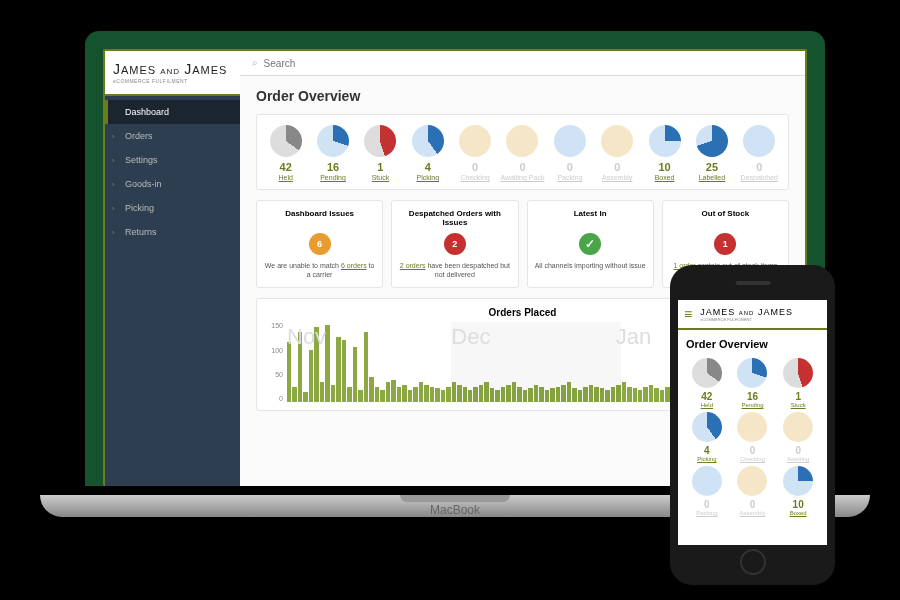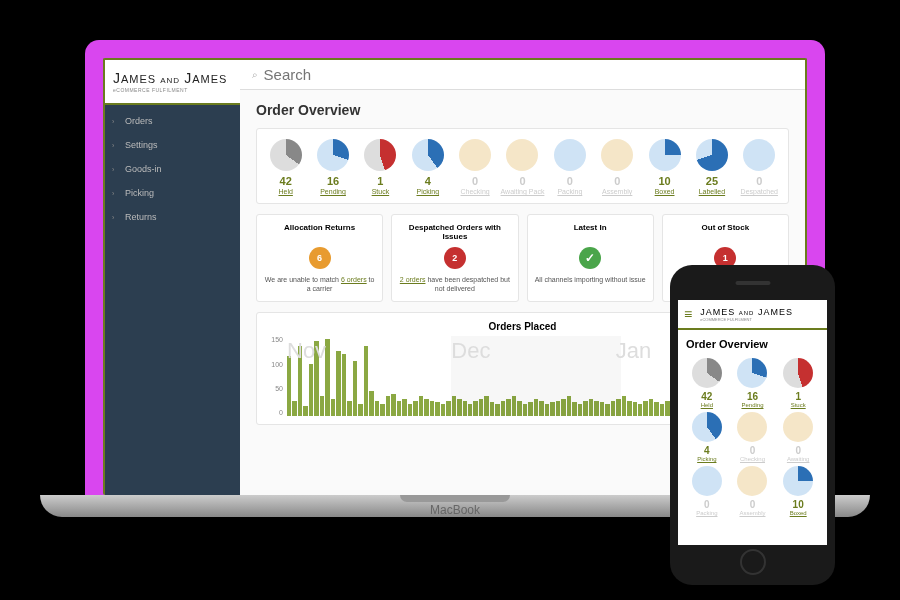--- a/index.html
+++ b/index.html
@@ -1,35 +1,35 @@
 <!DOCTYPE html>
 <html><head>
 <meta charset="utf-8">
 <style>
 *{margin:0;padding:0;box-sizing:border-box;font-family:Arial,Helvetica,sans-serif}
 body{background:#000;width:900px;height:600px;overflow:hidden;position:relative}
-.laptop{position:absolute;left:85px;top:40px;width:740px;height:455px;background:#d946ef;border-radius:14px 14px 0 0;padding:18px 18px 0 18px}
+.laptop{position:absolute;left:85px;top:31px;width:740px;height:455px;background:#14532d;border-radius:14px 14px 0 0;padding:18px 18px 0 18px}
 .laptop-base{position:absolute;left:40px;top:495px;width:830px;height:22px;background:linear-gradient(#ccc,#888);border-radius:0 0 40px 40px}
 .laptop-base .notch{position:absolute;left:50%;top:0;transform:translateX(-50%);width:110px;height:7px;background:#999;border-radius:0 0 8px 8px}
 .laptop-base .label{position:absolute;left:50%;top:8px;transform:translateX(-50%);font-size:12px;color:#666}
 .screen{width:100%;height:100%;background:#fff;border:2px solid #6b7c1e;border-bottom:none;display:flex;overflow:hidden;border-radius:2px}
 .sidebar{width:135px;background:#2c3e50;color:#bbb;font-size:10px;display:flex;flex-direction:column}
 .logo{background:#fff;padding:10px 8px;color:#222;border-bottom:2px solid #6b7c1e}
 .logo-main{font-size:11px;letter-spacing:1px;font-weight:400}
 .logo-main .J{font-size:14px;font-weight:400}
 .logo-main .and{font-size:8px}
 .logo-sub{font-size:5px;color:#888;letter-spacing:0.5px;margin-top:1px}
 .nav{padding-top:4px}
 .nav-item{padding:7px 10px 7px 20px;cursor:pointer;position:relative;font-size:9px}
 .nav-item.active{background:#1a2530;color:#fff;border-left:3px solid #6b7c1e;padding-left:17px}
 .nav-item .caret{position:absolute;left:7px;top:9px;font-size:7px;color:#888}
 .main{flex:1;background:#fafafa;display:flex;flex-direction:column;overflow:hidden}
 .search-bar{background:#fff;border-bottom:1px solid #ddd;padding:6px 12px;display:flex;align-items:center}
 .search-bar .mag{color:#aaa;font-size:10px;margin-right:6px}
-.search-bar input{border:none;outline:none;font-size:15px;flex:1;color:#888}
+.search-bar input{border:none;outline:none;font-size:10px;flex:1;color:#888}
 .content{padding:12px 16px;overflow:hidden}
 h2{font-size:14px;font-weight:600;color:#333;margin-bottom:10px}
 .overview{background:#fff;border:1px solid #e5e5e5;border-radius:3px;padding:10px 6px 8px 6px;margin-bottom:10px}
 .pies{display:flex;justify-content:space-between;gap:2px}
 .pie-col{flex:1;text-align:center;min-width:0}
 .pie{width:32px;height:32px;margin:0 auto 4px auto;border-radius:50%;position:relative}
 .pie-val{font-size:11px;font-weight:600}
 .pie-label{font-size:7px;text-decoration:underline;margin-top:1px}
 .cards{display:flex;gap:8px;margin-bottom:10px}
 .card{flex:1;background:#fff;border:1px solid #e5e5e5;border-radius:3px;padding:8px 6px;text-align:center}
@@ -64,20 +64,21 @@
 <body>
 
 <div class="laptop">
   <div class="screen">
     <div class="sidebar">
       <div class="logo">
         <div class="logo-main"><span class="J">J</span>AMES <span class="and">AND</span> <span class="J">J</span>AMES</div>
         <div class="logo-sub">eCOMMERCE FULFILMENT</div>
       </div>
       <div class="nav" id="nav">
+          <div class="nav-item active"><span>Dashboard</span></div>
           <div class="nav-item"><span class="caret">›</span><span>Orders</span></div>
           <div class="nav-item"><span class="caret">›</span><span>Settings</span></div>
           <div class="nav-item"><span class="caret">›</span><span>Goods-in</span></div>
           <div class="nav-item"><span class="caret">›</span><span>Picking</span></div>
           <div class="nav-item"><span class="caret">›</span><span>Returns</span></div>
         </div>
     </div>
     <div class="main">
       <div class="search-bar">
         <span class="mag">⌕</span>
@@ -139,21 +140,21 @@
               </div>
               <div class="pie-col">
                 <div class="pie" style="background: conic-gradient(rgb(207, 227, 245) 0%, rgb(207, 227, 245) 100%);"></div>
                 <div class="pie-val" style="color: rgb(204, 204, 204);">0</div>
                 <div class="pie-label" style="color: rgb(204, 204, 204);">Despatched</div>
               </div>
             </div>
         </div>
         <div class="cards" id="cards">
             <div class="card">
-              <h4>Allocation Returns</h4>
+              <h4>Dashboard Issues</h4>
               <div class="badge" style="background: rgb(232, 155, 47);">6</div>
               <p>We are unable to match <span class="link">6 orders</span> to a carrier</p>
             </div>
             <div class="card">
               <h4>Despatched Orders with Issues</h4>
               <div class="badge" style="background: rgb(197, 48, 48);">2</div>
               <p><span class="link">2 orders</span> have been despatched but not delivered</p>
             </div>
             <div class="card">
               <h4>Latest In</h4>

